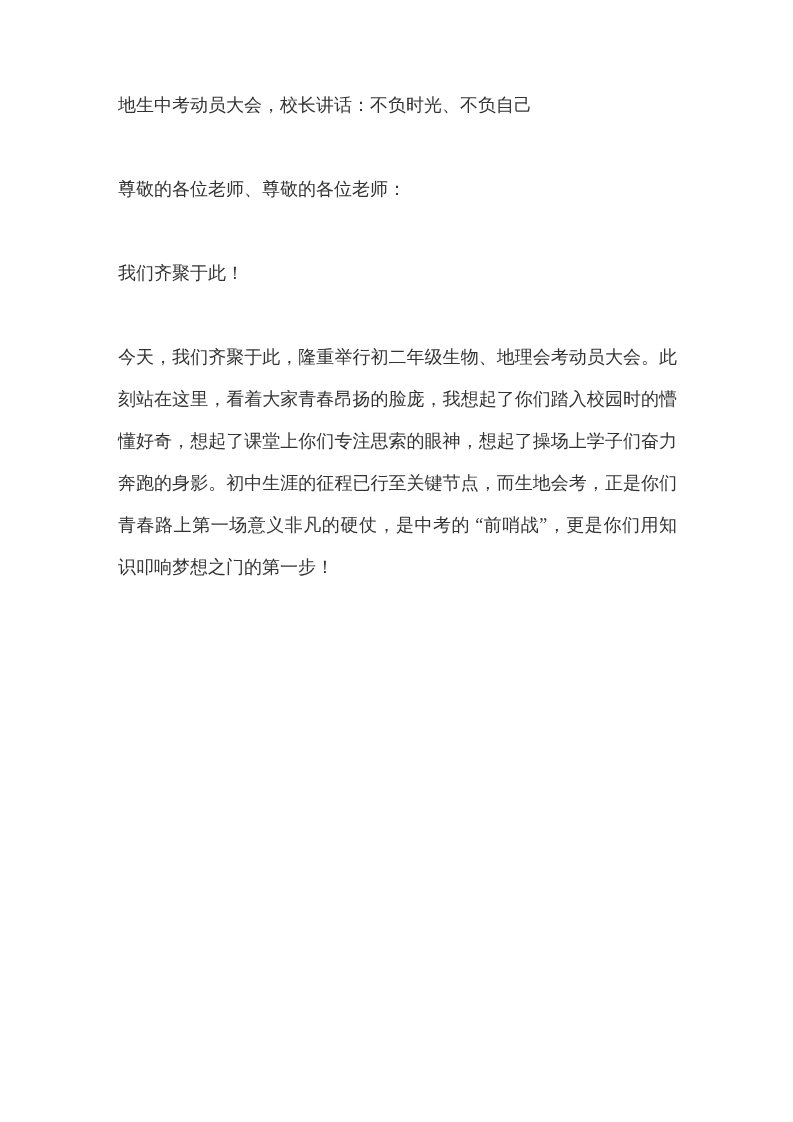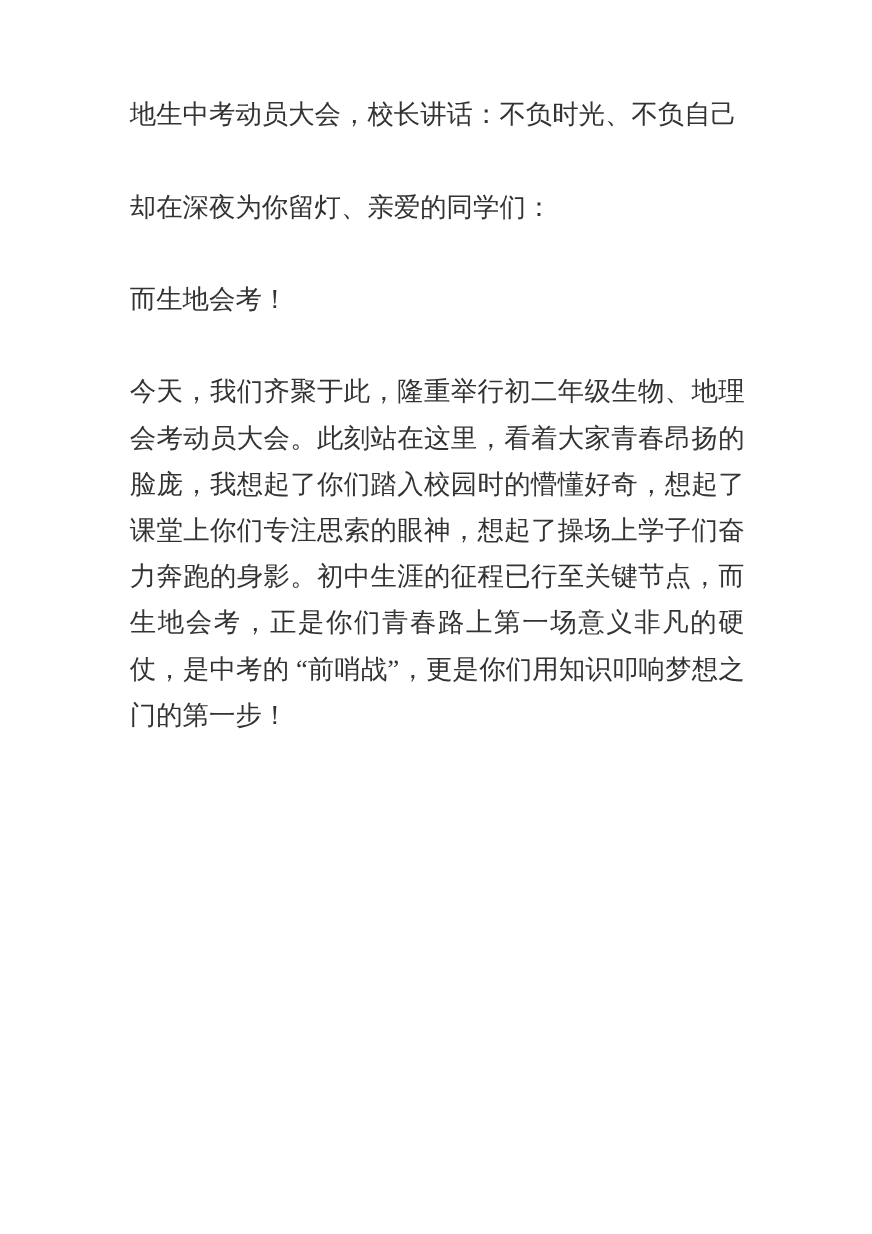--- a/index.html
+++ b/index.html
@@ -10,34 +10,34 @@
   .page {
     position: relative;
     width: 793px;
     height: 1048px;
     margin: 0 auto;
     background: #ffffff;
     box-sizing: border-box;
     padding: 84px 116px 0 118px;
     overflow: hidden;
     font-family: "Liberation Serif", "DejaVu Serif", serif;
-    font-size: 24px;
+    font-size: 18px;
     line-height: 42px;
     color: #333333;
   }
   .page p {
     margin: 0 0 42px 0;
     text-align: justify;
     word-break: break-all;
   }
   .page p.single-line {
     text-align: left;
   }
 </style>
 </head>
 <body>
 
 <div class="page">
   <p class="single-line">地生中考动员大会，校长讲话：不负时光、不负自己</p>
-  <p class="single-line">却在深夜为你留灯、亲爱的同学们：</p>
-  <p class="single-line">而生地会考！</p>
+  <p class="single-line">尊敬的各位老师、尊敬的各位老师：</p>
+  <p class="single-line">我们齐聚于此！</p>
   <p>今天，我们齐聚于此，隆重举行初二年级生物、地理会考动员大会。此刻站在这里，看着大家青春昂扬的脸庞，我想起了你们踏入校园时的懵懂好奇，想起了课堂上你们专注思索的眼神，想起了操场上学子们奋力奔跑的身影。初中生涯的征程已行至关键节点，而生地会考，正是你们青春路上第一场意义非凡的硬仗，是中考的 “前哨战”，更是你们用知识叩响梦想之门的第一步！</p>
 </div>
 
 </body></html>

